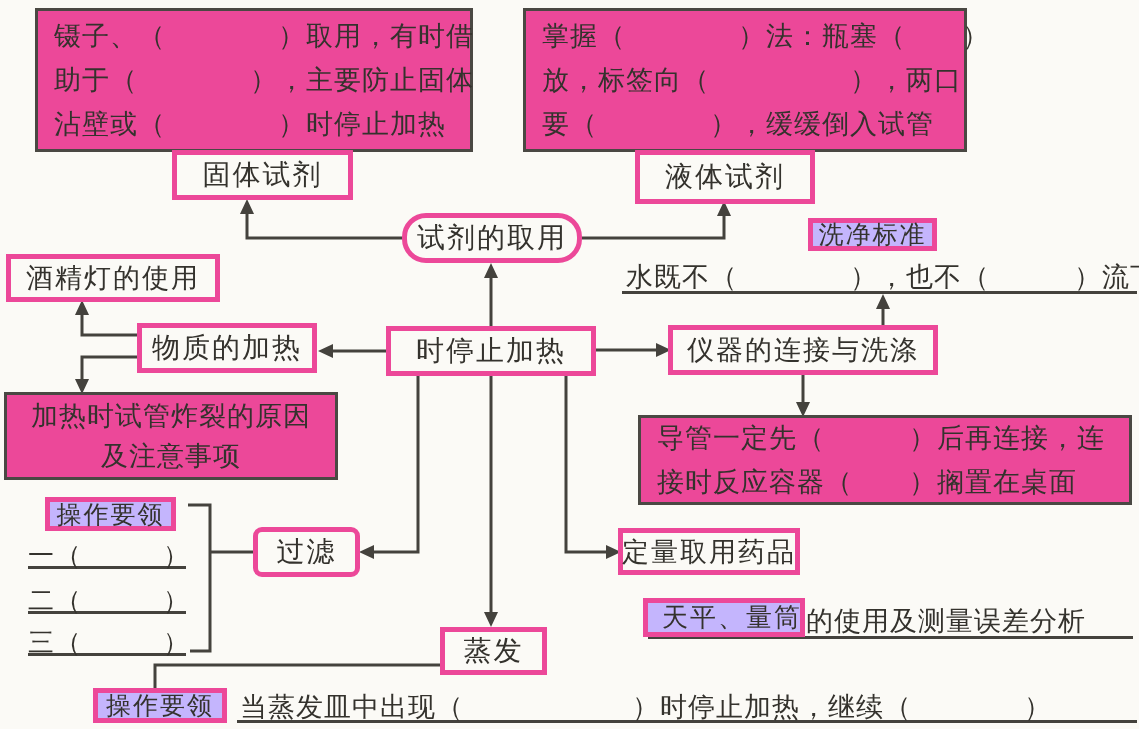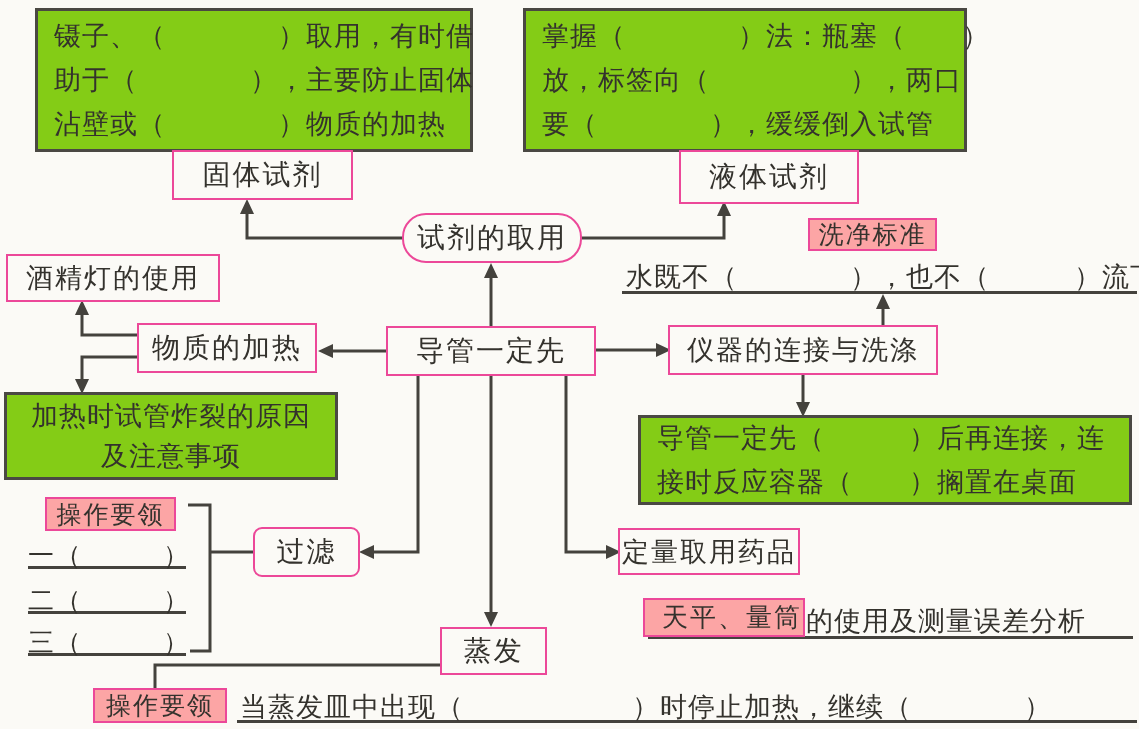--- a/index.html
+++ b/index.html
@@ -4,32 +4,32 @@
 <style>
   html,body{margin:0;padding:0;background:#e8e6e1;}
   #canvas{
     position:relative;width:1139px;height:729px;margin:0 auto;
     background:#fbfaf6;overflow:hidden;
     font-family:"Liberation Sans","DejaVu Sans",sans-serif;
     color:#34322d;
   }
   #wires{position:absolute;left:0;top:0;width:1139px;height:729px;z-index:1;}
   .box{
-    position:absolute;z-index:2;border:2px solid #ec4899;background:#fbfaf6;
+    position:absolute;z-index:2;border:5px solid #ec4899;background:#fbfaf6;
     display:flex;align-items:center;justify-content:center;
     font-size:28px;letter-spacing:2px;white-space:nowrap;box-sizing:border-box;font-family:Liberation Mono, monospace;
   }
   .note-box{
-    position:absolute;z-index:2;border:3px solid #4a4843;background:#84cc16;
+    position:absolute;z-index:2;border:3px solid #4a4843;background:#ec4899;
     box-sizing:border-box;font-size:27px;letter-spacing:1px;
     display:flex;flex-direction:column;justify-content:center;
   }
   .note-box .ln{white-space:nowrap;line-height:44px;padding-left:16px;}
   .note-box.centered .ln{padding-left:0;text-align:center;line-height:40px;}
-  .hl{background:#fca5a5;}
+  .hl{background:#c4b5fd;}
   .freetext{
     position:absolute;z-index:2;font-size:27px;letter-spacing:1px;white-space:nowrap;
   }
   .rule{position:absolute;z-index:1;border-bottom:3px solid #44423d;height:0;}
 </style>
 </head>
 <body>
 
 <div id="canvas">
 
@@ -77,43 +77,43 @@
       <polygon points="803,417 796,402 810,402"></polygon>
       <polygon points="359,552 374,545 374,559"></polygon>
       <polygon points="621,552 606,545 606,559"></polygon>
       <polygon points="491,627 484,612 498,612"></polygon>
     </g>
   </svg>
 
   <div class="note-box" style="left:35px;top:8px;width:438px;height:144px;">
     <div class="ln">镊子、（　　　　）取用，有时借</div>
     <div class="ln">助于（　　　　），主要防止固体</div>
-    <div class="ln">沾壁或（　　　　）物质的加热</div>
+    <div class="ln">沾壁或（　　　　）时停止加热</div>
   </div>
 
   <div class="note-box" style="left:523px;top:8px;width:444px;height:144px;">
     <div class="ln">掌握（　　　　）法：瓶塞（　　）</div>
     <div class="ln">放，标签向（　　　　　），两口</div>
     <div class="ln">要（　　　　），缓缓倒入试管</div>
   </div>
 
   <div class="box" style="left:172px;top:150px;width:181px;height:50px;">固体试剂</div>
-  <div class="box" style="left:635px;top:150px;width:180px;height:54px;margin-left:44px;">液体试剂</div>
+  <div class="box" style="left:635px;top:150px;width:180px;height:54px;">液体试剂</div>
 
   <div class="box" style="left:402px;top:213px;width:180px;height:50px;border-radius:24px;">试剂的取用</div>
 
   <div class="box hl" style="left:808px;top:218px;width:129px;height:33px;font-size:25px;">洗净标准</div>
   <div class="freetext" style="left:626px;top:259px;">水既不（　　　　），也不（　　　）流下</div>
   <div class="rule" style="left:622px;top:291px;width:515px;"></div>
 
   <div class="box" style="left:6px;top:254px;width:214px;height:48px;font-size:27px;">酒精灯的使用</div>
 
   <div class="box" style="left:137px;top:323px;width:180px;height:50px;">物质的加热</div>
 
-  <div class="box" style="left:386px;top:326px;width:210px;height:50px;">导管一定先</div>
+  <div class="box" style="left:386px;top:326px;width:210px;height:50px;">时停止加热</div>
 
   <div class="box" style="left:668px;top:325px;width:270px;height:50px;font-size:27px;">仪器的连接与洗涤</div>
 
   <div class="note-box" style="left:638px;top:415px;width:494px;height:90px;">
     <div class="ln">导管一定先（　　　）后再连接，连</div>
     <div class="ln">接时反应容器（　　）搁置在桌面</div>
   </div>
 
   <div class="note-box centered" style="left:4px;top:392px;width:334px;height:88px;">
     <div class="ln">加热时试管炸裂的原因</div>

